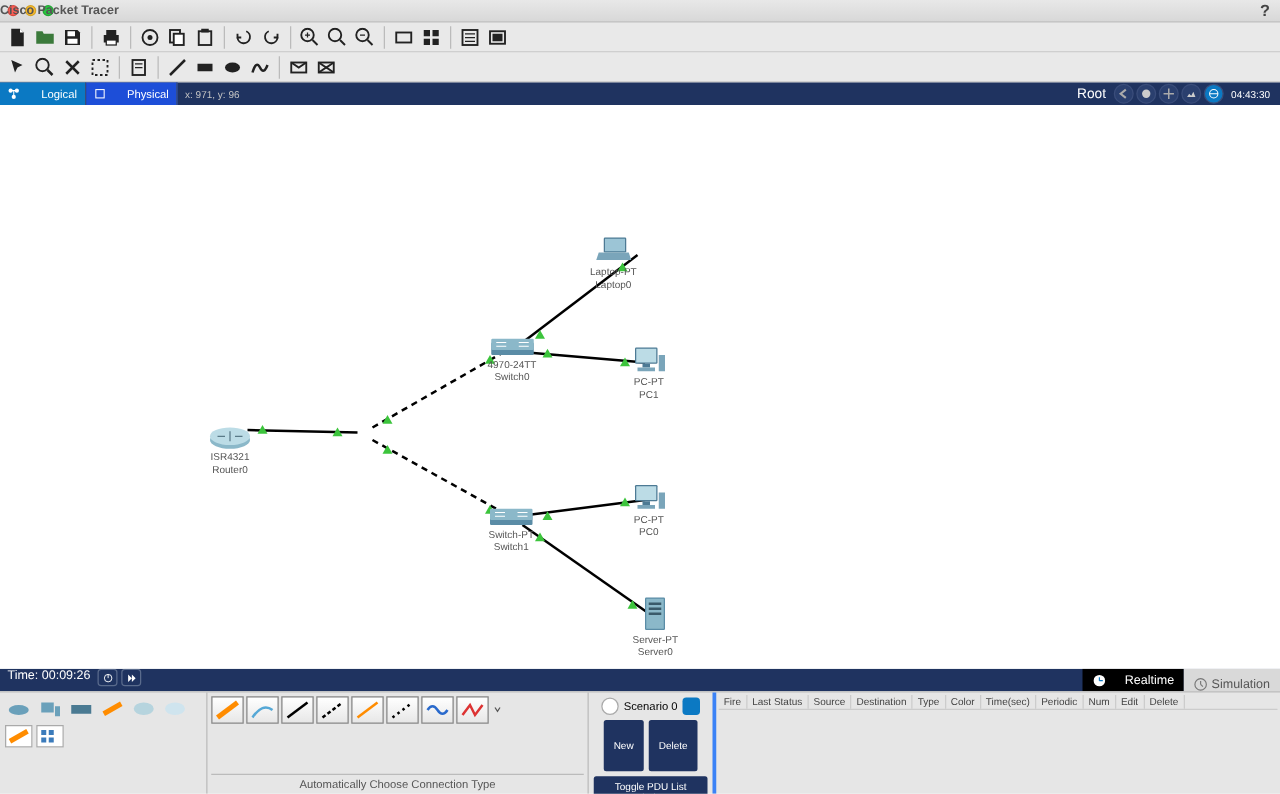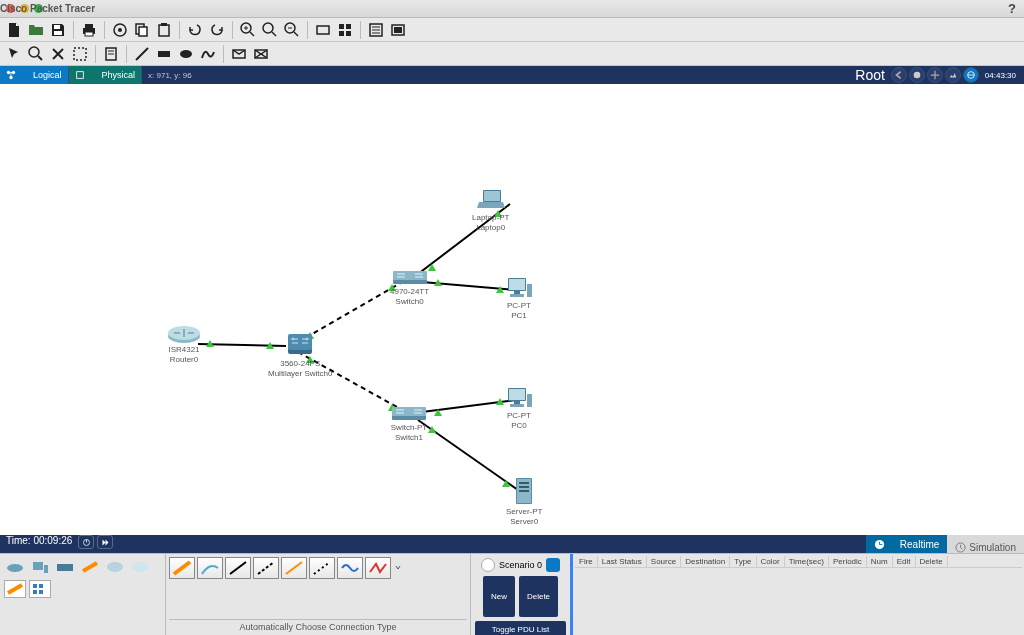--- a/index.html
+++ b/index.html
@@ -36,21 +36,21 @@
   .workspace{flex:1;background:#fff;position:relative;overflow:hidden;}
   .device{position:absolute;text-align:center;font-size:8px;color:#555;}
   .device svg{display:block;margin:0 auto;}
   .dev-label{line-height:9px;margin-top:1px;}
   
   
   .btm-bar{height:18px;background:#1f3360;display:flex;align-items:flex-start;font-size:10px;color:#fff;}
   .time-lbl{padding:0 6px;}
   .time-ctl{width:16px;height:14px;border:1px solid #5a6b8c;border-radius:3px;display:flex;align-items:center;justify-content:center;margin-right:3px;cursor:pointer;}
   .time-ctl svg{width:9px;height:9px;fill:#fff;}
-  .rt-btn{margin-left:auto;display:flex;align-items:center;background:#0369a1;height:18px;padding:0 8px;gap:15px;}
+  .rt-btn{margin-left:auto;display:flex;align-items:center;background:#000000;height:18px;padding:0 8px;gap:15px;}
   .sim-btn{display:flex;align-items:center;background:#d9d9d9;color:#555;height:18px;padding:12px 8px;gap:3px;}
   .rt-btn svg,.sim-btn svg{width:11px;height:11px;}
   
   .bottom-panel{height:82px;background:#e6e6e6;display:flex;border-top:1px solid #bbb;}
   .device-catalog{width:165px;display:flex;flex-direction:column;padding:4px;gap:4px;}
   .cat-row{display:flex;gap:3px;}
   .cat-item{width:22px;height:18px;display:flex;align-items:center;justify-content:center;cursor:pointer;}
   .cat-item svg{width:20px;height:16px;}
   .cat-item.sel svg{stroke:#ff8c00;stroke-width:2;}
   .cat-item.box{border:1px solid #aaa;background:#fff;}
@@ -273,29 +273,29 @@
   <div class="nav-btn active">
     <svg viewBox="0 0 12 12">
         <circle cx="3" cy="3" r="2" fill="#fff"></circle>
         <circle cx="9" cy="3" r="2" fill="#fff"></circle>
         <circle cx="6" cy="9" r="2" fill="#fff"></circle>
         <line x1="3" y1="3" x2="9" y2="3" stroke="#fff"></line>
         <line x1="6" y1="3" x2="6" y2="9" stroke="#fff"></line>
       </svg>
     <span>Logical</span>
   </div>
-  <div class="nav-btn" style="background:#0f766e">
+  <div class="nav-btn" style="background:#1d4ed8">
     <svg viewBox="0 0 12 12">
         <rect x="2" y="2" width="8" height="8" fill="none" stroke="#fff"></rect>
       </svg>
     <span>Physical</span>
   </div>
   <div class="coords">x: 971, y: 96</div>
   <div class="nav-right">
-    <span style="font-size:14px;margin-right:4px">Root</span>
+    <span style="font-size:11px;margin-right:4px">Root</span>
     <div class="nav-icon">
         <svg viewBox="0 0 12 12">
           <path d="M8 2L3 6l5 4" fill="none" stroke="#aaa" stroke-width="2"></path>
         </svg>
       </div>
     <div class="nav-icon">
         <svg viewBox="0 0 12 12">
           <circle cx="6" cy="6" r="4" fill="#ccc"></circle>
         </svg>
       </div>
@@ -347,46 +347,34 @@
         <path d="M498 126 l4 7 -8 0z"></path>
       <path d="M438 195 l4 7 -8 0z"></path>
         <path d="M500 202 l4 7 -8 0z"></path>
       <path d="M438 325 l4 7 -8 0z"></path>
         <path d="M500 314 l4 7 -8 0z"></path>
       <path d="M432 342 l4 7 -8 0z"></path>
         <path d="M506 396 l4 7 -8 0z"></path>
     </g>
   </svg>
 
-  <div class="device" style="left:166px;top:240px">
+  <div class="device" style="left:166px;top:256px">
     <svg width="36" height="20" viewBox="0 0 36 20">
         <ellipse cx="18" cy="12" rx="16" ry="7" fill="#8bb8c9"></ellipse>
         <ellipse cx="18" cy="9" rx="16" ry="7" fill="#bcdce6"></ellipse>
         <g stroke="#5a7a88" stroke-width="1">
           <line x1="8" y1="9" x2="14" y2="9"></line>
           <line x1="22" y1="9" x2="28" y2="9"></line>
           <line x1="18" y1="5" x2="18" y2="13"></line>
         </g>
       </svg>
     <div class="dev-label">ISR4321</div>
     <div class="dev-label">Router0</div>
   </div>
 
-  <div class="device" style="left:268px;top:248px">
-    <svg width="32" height="26" viewBox="0 0 32 26">
-        <rect x="4" y="4" width="24" height="18" fill="#3a6a8a" rx="2"></rect>
-        <rect x="4" y="2" width="24" height="16" fill="#4d8bb0" rx="2"></rect>
-        <g stroke="#cfe4ee" stroke-width="1.2">
-          <path d="M8 7h6M8 11h6M18 7h6M18 11h6"></path>
-          <path d="M10 6l-2 1 2 1M22 6l2 1-2 1"></path>
-        </g>
-      </svg>
-    <div class="dev-label">3560-24PS</div>
-    <div class="dev-label">Multilayer Switch0</div>
-  </div>
 
   <div class="device" style="left:390px;top:184px">
     <svg width="38" height="18" viewBox="0 0 38 18">
         <rect x="2" y="6" width="34" height="10" fill="#5a8ca6" rx="1"></rect>
         <rect x="2" y="3" width="34" height="9" fill="#8bb8c9" rx="1"></rect>
         <g stroke="#fff" stroke-width="0.8">
           <path d="M6 6h8M6 9h8M24 6h8M24 9h8"></path>
         </g>
       </svg>
     <div class="dev-label">4970-24TT</div>

